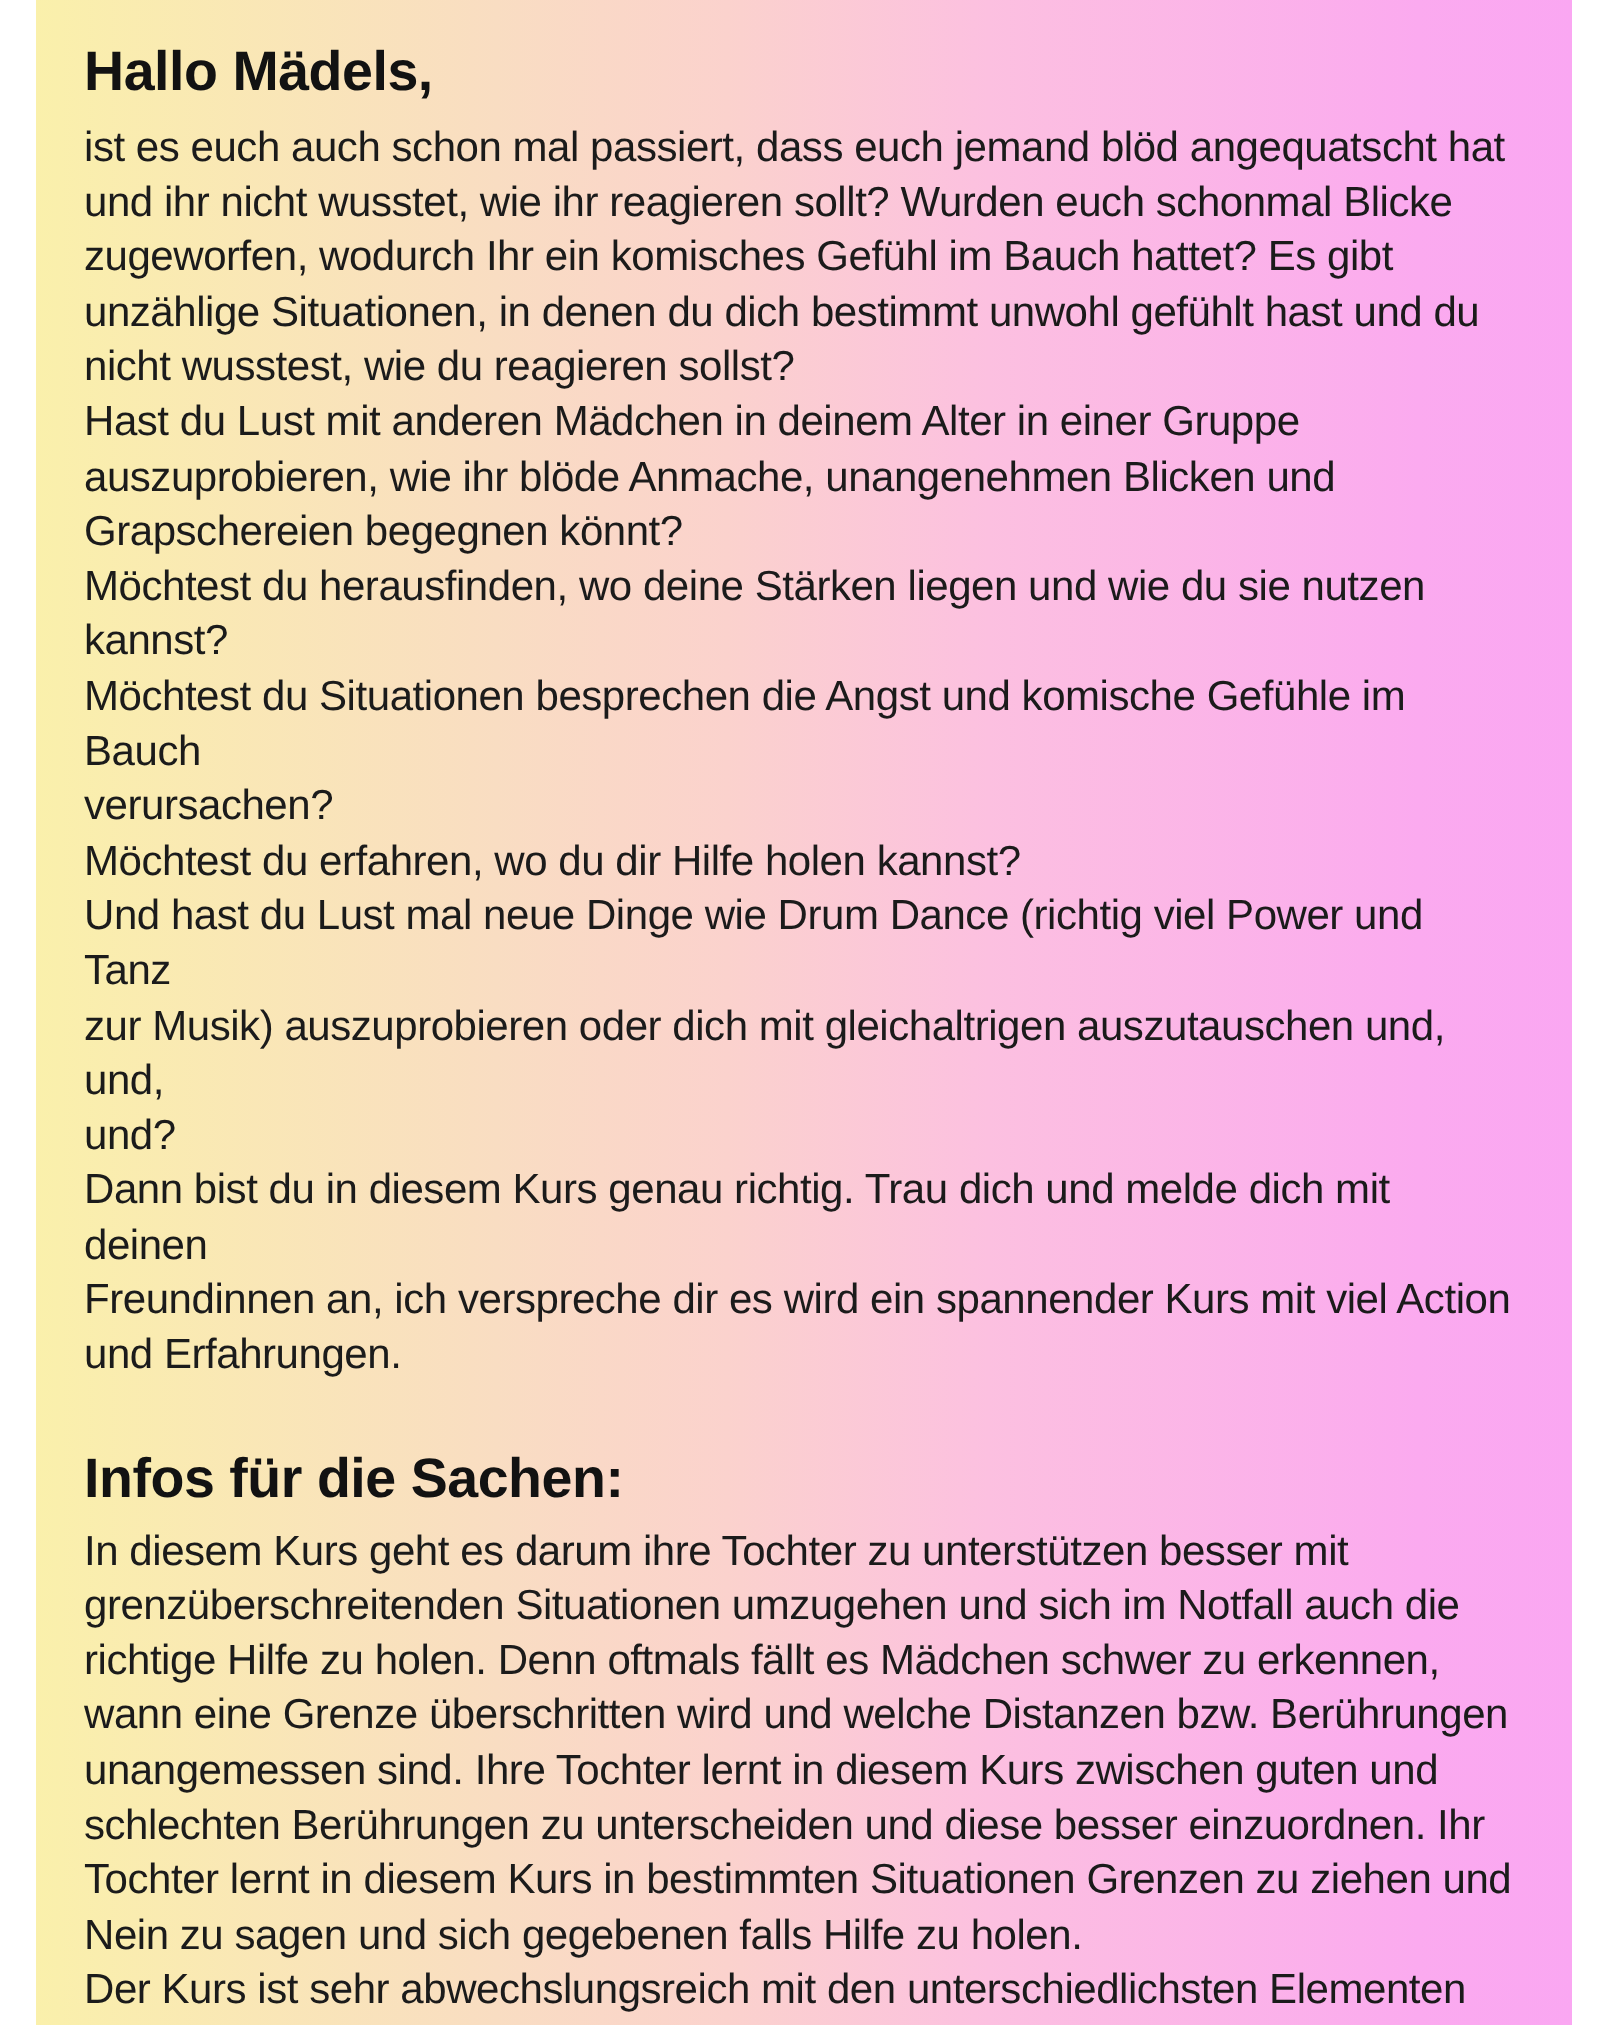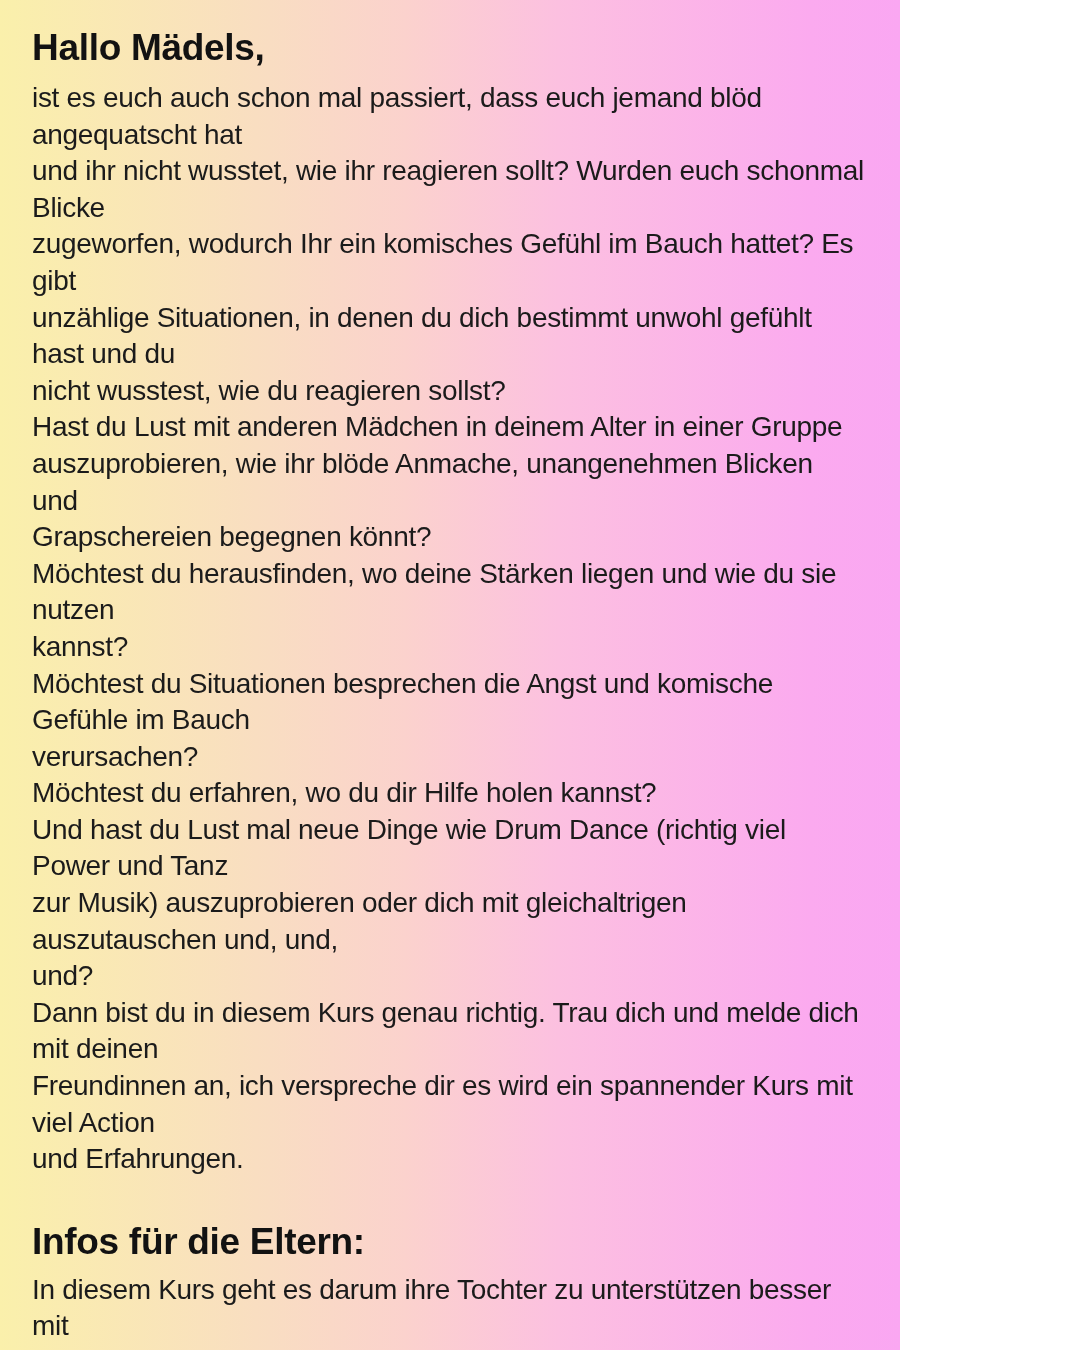--- a/index.html
+++ b/index.html
@@ -7,31 +7,32 @@
     padding: 0;
   }
   body {
     width: 1080px;
     height: 1350px;
     overflow: hidden;
     font-family: "Liberation Sans", sans-serif;
   }
   .page {
     box-sizing: border-box;
-    width: 900px;
+    width: 1024px;
     height: 1350px;
     padding: 26px 36px 0 32px;
     background: linear-gradient(90deg,
       #faf0ab 0%,
       #f9ddc2 30%,
       #fbd2cd 45%,
       #fcc0e0 62%,
       #fbaaef 90%,
       #faa7f2 100%);
     color: #1b1b1b;
+    margin-left: 24px;
   }
   .heading {
     margin: 0 0 10px 0;
     font-size: 37px;
     font-weight: 700;
     line-height: 44px;
     letter-spacing: -0.3px;
     color: #121212;
   }
   .heading.second {
@@ -66,21 +67,21 @@
 Möchtest du Situationen besprechen die Angst und komische Gefühle im Bauch
 verursachen?
 Möchtest du erfahren, wo du dir Hilfe holen kannst?
 Und hast du Lust mal neue Dinge wie Drum Dance (richtig viel Power und Tanz
 zur Musik) auszuprobieren oder dich mit gleichaltrigen auszutauschen und, und,
 und?
 Dann bist du in diesem Kurs genau richtig. Trau dich und melde dich mit deinen
 Freundinnen an, ich verspreche dir es wird ein spannender Kurs mit viel Action
 und Erfahrungen.</p>
 
-  <h2 class="heading second">Infos für die Eltern:</h2>
+  <h2 class="heading second">Infos für die Sachen:</h2>
   <p class="body-text">In diesem Kurs geht es darum ihre Tochter zu unterstützen besser mit
 grenzüberschreitenden Situationen umzugehen und sich im Notfall auch die
 richtige Hilfe zu holen. Denn oftmals fällt es Mädchen schwer zu erkennen,
 wann eine Grenze überschritten wird und welche Distanzen bzw. Berührungen
 unangemessen sind. Ihre Tochter lernt in diesem Kurs zwischen guten und
 schlechten Berührungen zu unterscheiden und diese besser einzuordnen. Ihr
 Tochter lernt in diesem Kurs in bestimmten Situationen Grenzen zu ziehen und
 Nein zu sagen und sich gegebenen falls Hilfe zu holen.
 Der Kurs ist sehr abwechslungsreich mit den unterschiedlichsten Elementen
 gefüllt und Langeweile kommt garantiert nicht auf. Mitzubringen sind Stifte,

